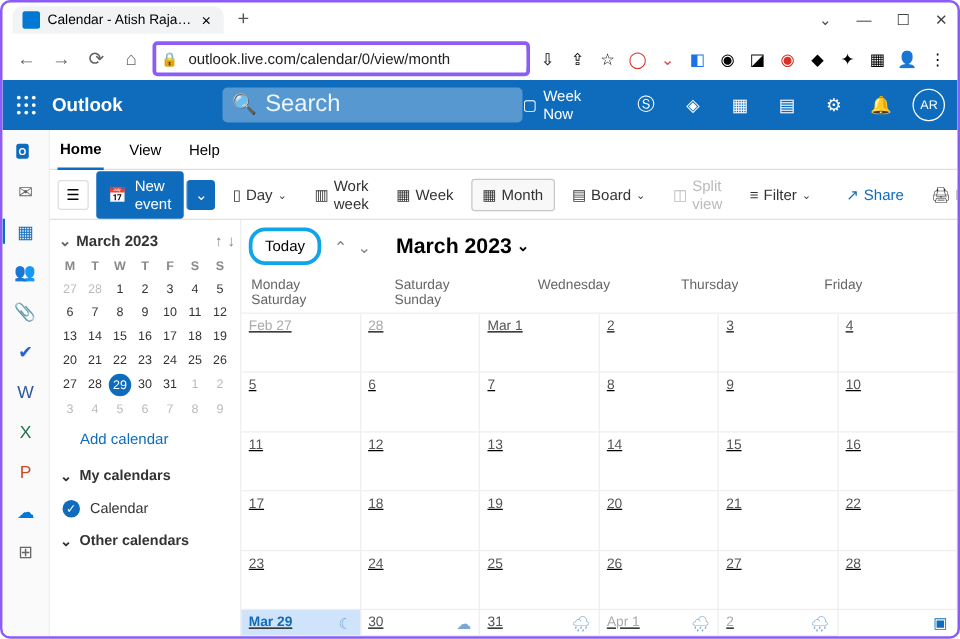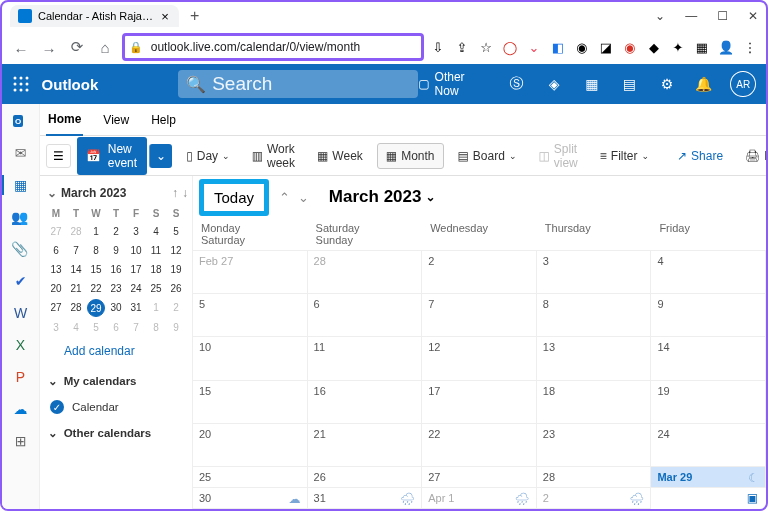--- a/index.html
+++ b/index.html
@@ -68,26 +68,26 @@
 .mini-month .dc.other { color:#bbb;}
 .mini-month .dc.today { background:#0f6cbd; color:#fff; width:18px; height:18px; line-height:12px; margin:auto; border:1px solid #0f6cbd;}
 .side-link { color:#0f6cbd; cursor:pointer; padding: 8px 4px 8px 20px; font-size:12px;}
 .side-sec-header { display:flex; align-items:center; gap:6px; font-weight:600; padding: 8px 4px; cursor:pointer;}
 .cal-item { display:flex; align-items:center; gap:8px; padding:4px 6px; cursor:pointer;}
 .cal-dot { width:14px; height:14px; border-radius:50%; display:flex;align-items:center;justify-content:center; font-size:10px; color:#fff;}
 
 
 .month-area { flex:1; display:flex; flex-direction:column; border-left:1px solid #eee; overflow:hidden;}
 .month-header-row { display:flex; align-items:center; height: 42px; padding: 0 6px; gap:10px;}
-.today-btn { border:5px solid #0ea5e9; border-radius:3px; padding:5px 10px; font-size:15px; cursor:pointer;}
+.today-btn { border:3px solid #0ea5e9; border-radius:13px; padding:5px 10px; font-size:12px; cursor:pointer;}
 .nav-arrows { display:flex; gap:8px; color:#888; font-size:13px;}
 .month-title { font-size:17px; font-weight:600; margin-left:10px; display:flex; align-items:center; gap:4px;}
 .day-headers { display:grid; grid-template-columns: repeat(5,1fr); font-size:11px; color:#666; padding: 4px 0; border-bottom:1px solid #eee;}
 .day-headers div { padding-left:8px;}
-.grid { flex:1; display:grid; grid-template-columns: repeat(5,1fr); grid-template-rows: repeat(5, 1fr);}
+.grid { flex:1; display:grid; grid-template-columns: repeat(6,1fr); grid-template-rows: repeat(5, 1fr); text-decoration: underline;}
 .cell { border-right:1px solid #eee; border-bottom:1px solid #eee; padding:4px 6px; font-size:11px; color:#333; position:relative;}
 .cell .date { color:#555;}
 .cell.other .date{ color:#aaa;}
 .cell.today { background:#cfe4fa;}
 .cell.today .date { color:#0f6cbd; font-weight:600;}
 .weather { position:absolute; top:4px; right:6px; color:#7ba7d7; font-size:12px;}
 .bottom-corner { position:absolute; bottom:4px; right:6px; color:#0f6cbd; font-size:12px; cursor:pointer;}
 </style>
 </head>
 <body>
@@ -151,21 +151,21 @@
       </svg>
   </div>
   <span class="olk-brand">Outlook</span>
   <div class="search-wrap">
     <span>🔍</span>
     <input placeholder="Search" style="">
   </div>
   <div class="header-right">
     <div class="meet-now">
       <span>▢</span>
-      <span>Other Now</span>
+      <span>Week Now</span>
     </div>
     <div class="hico">Ⓢ</div>
     <div class="hico">◈</div>
     <div class="hico">▦</div>
     <div class="hico">▤</div>
     <div class="hico">⚙</div>
     <div class="hico">🔔</div>
     <div class="avatar-circle">
         <span>AR</span>
       </div>
@@ -344,20 +344,21 @@
             <div>Saturday</div>
             <div>Wednesday</div>
             <div>Thursday</div>
             <div>Friday</div>
             <div>Saturday</div>
             <div>Sunday</div>
           </div>
         <div class="grid" id="month-grid">
             <div class="cell other"><span class="date">Feb 27</span></div>
             <div class="cell other"><span class="date">28</span></div>
+            <div class="cell"><span class="date">Mar 1</span></div>
             <div class="cell"><span class="date">2</span></div>
             <div class="cell"><span class="date">3</span></div>
             <div class="cell"><span class="date">4</span></div>
             <div class="cell"><span class="date">5</span></div>
             <div class="cell"><span class="date">6</span></div>
             <div class="cell"><span class="date">7</span></div>
             <div class="cell"><span class="date">8</span></div>
             <div class="cell"><span class="date">9</span></div>
             <div class="cell"><span class="date">10</span></div>
             <div class="cell"><span class="date">11</span></div>

